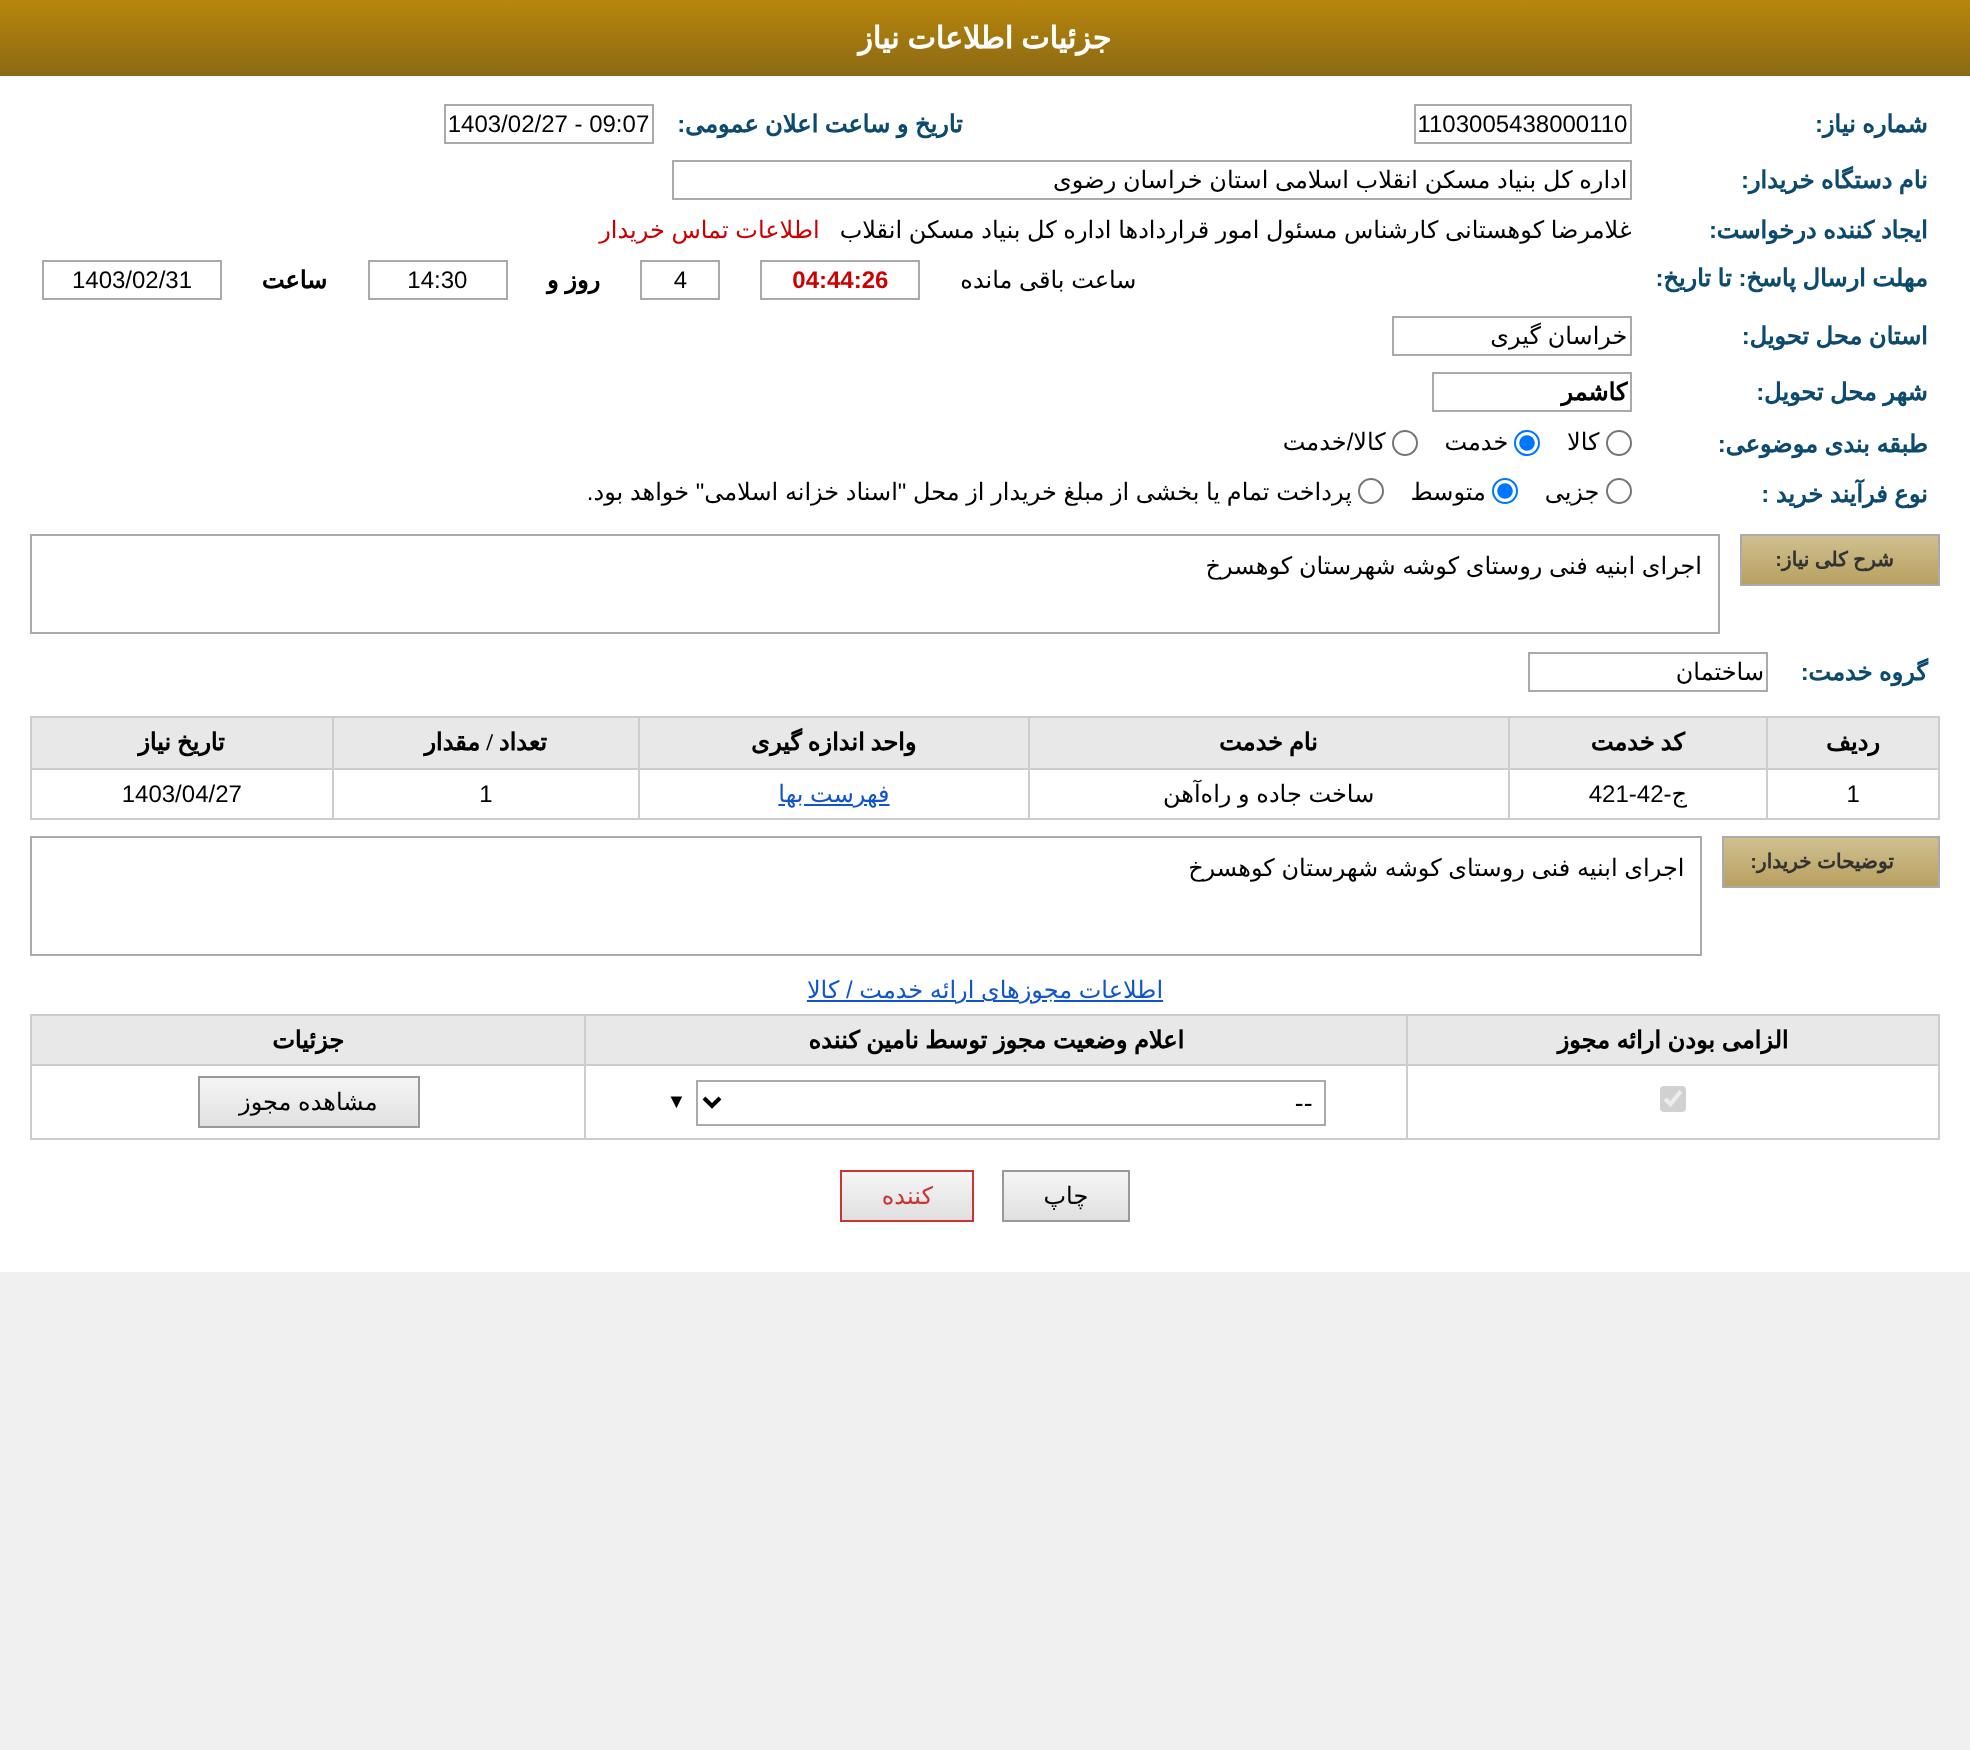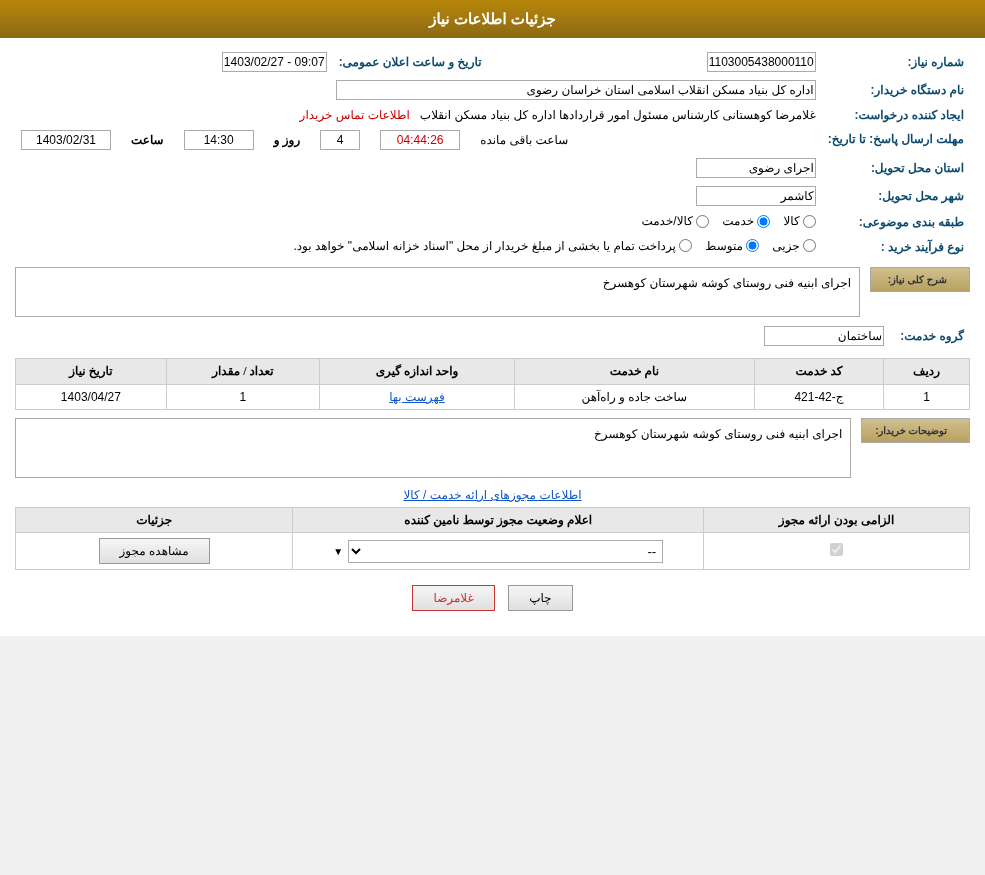--- a/index.html
+++ b/index.html
@@ -234,35 +234,35 @@
       </tr>
       <tr>
         <td class="label-cell" style="vertical-align:top; padding-top:6px;">مهلت ارسال پاسخ: تا تاریخ:</td>
         <td class="value-cell" colspan="3">
           <div class="timer-row">
             <span class="input-box date-input">1403/02/31</span>
             <span style="font-weight:bold;">ساعت</span>
             <span class="input-box medium-input" style="direction:ltr;">14:30</span>
             <span style="font-weight:bold;">روز و</span>
             <span class="input-box small-input">4</span>
-            <span class="input-box timer-box" style="color:#cc0000; font-weight:normal;">04:44:26</span>
+            <span class="input-box timer-box" style="color:#cc0000; font-weight:bold;">04:44:26</span>
             <span>ساعت باقی مانده</span>
           </div>
         </td>
       </tr>
       <tr>
         <td class="label-cell">استان محل تحویل:</td>
         <td class="value-cell" colspan="3">
-          <span class="input-box" style="width:120px;">اجرای رضوی</span>
+          <span class="input-box" style="width:120px;">خراسان گیری</span>
         </td>
       </tr>
       <tr>
         <td class="label-cell">شهر محل تحویل:</td>
         <td class="value-cell" colspan="3">
-          <span class="input-box" style="width:120px;">کاشمر</span>
+          <span class="input-box" style="width:100px;font-weight:bold;">کاشمر</span>
         </td>
       </tr>
       <tr>
         <td class="label-cell">طبقه بندی موضوعی:</td>
         <td class="value-cell" colspan="3">
           <label class="radio-item">
             <input type="radio" name="tabaqebandi" style=""> کالا
           </label>
           <label class="radio-item">
             <input type="radio" name="tabaqebandi" checked="" style=""> خدمت
@@ -364,17 +364,17 @@
             <td>
               <button class="btn btn-print">مشاهده مجوز</button>
             </td>
           </tr>
         </tbody>
       </table>
     </div>
 
     <div class="btn-row">
       <button class="btn btn-print">چاپ</button>
-      <button class="btn btn-back">غلامرضا</button>
+      <button class="btn btn-back">کننده</button>
     </div>
 
   </div>
 </div>
 
 </body></html>

